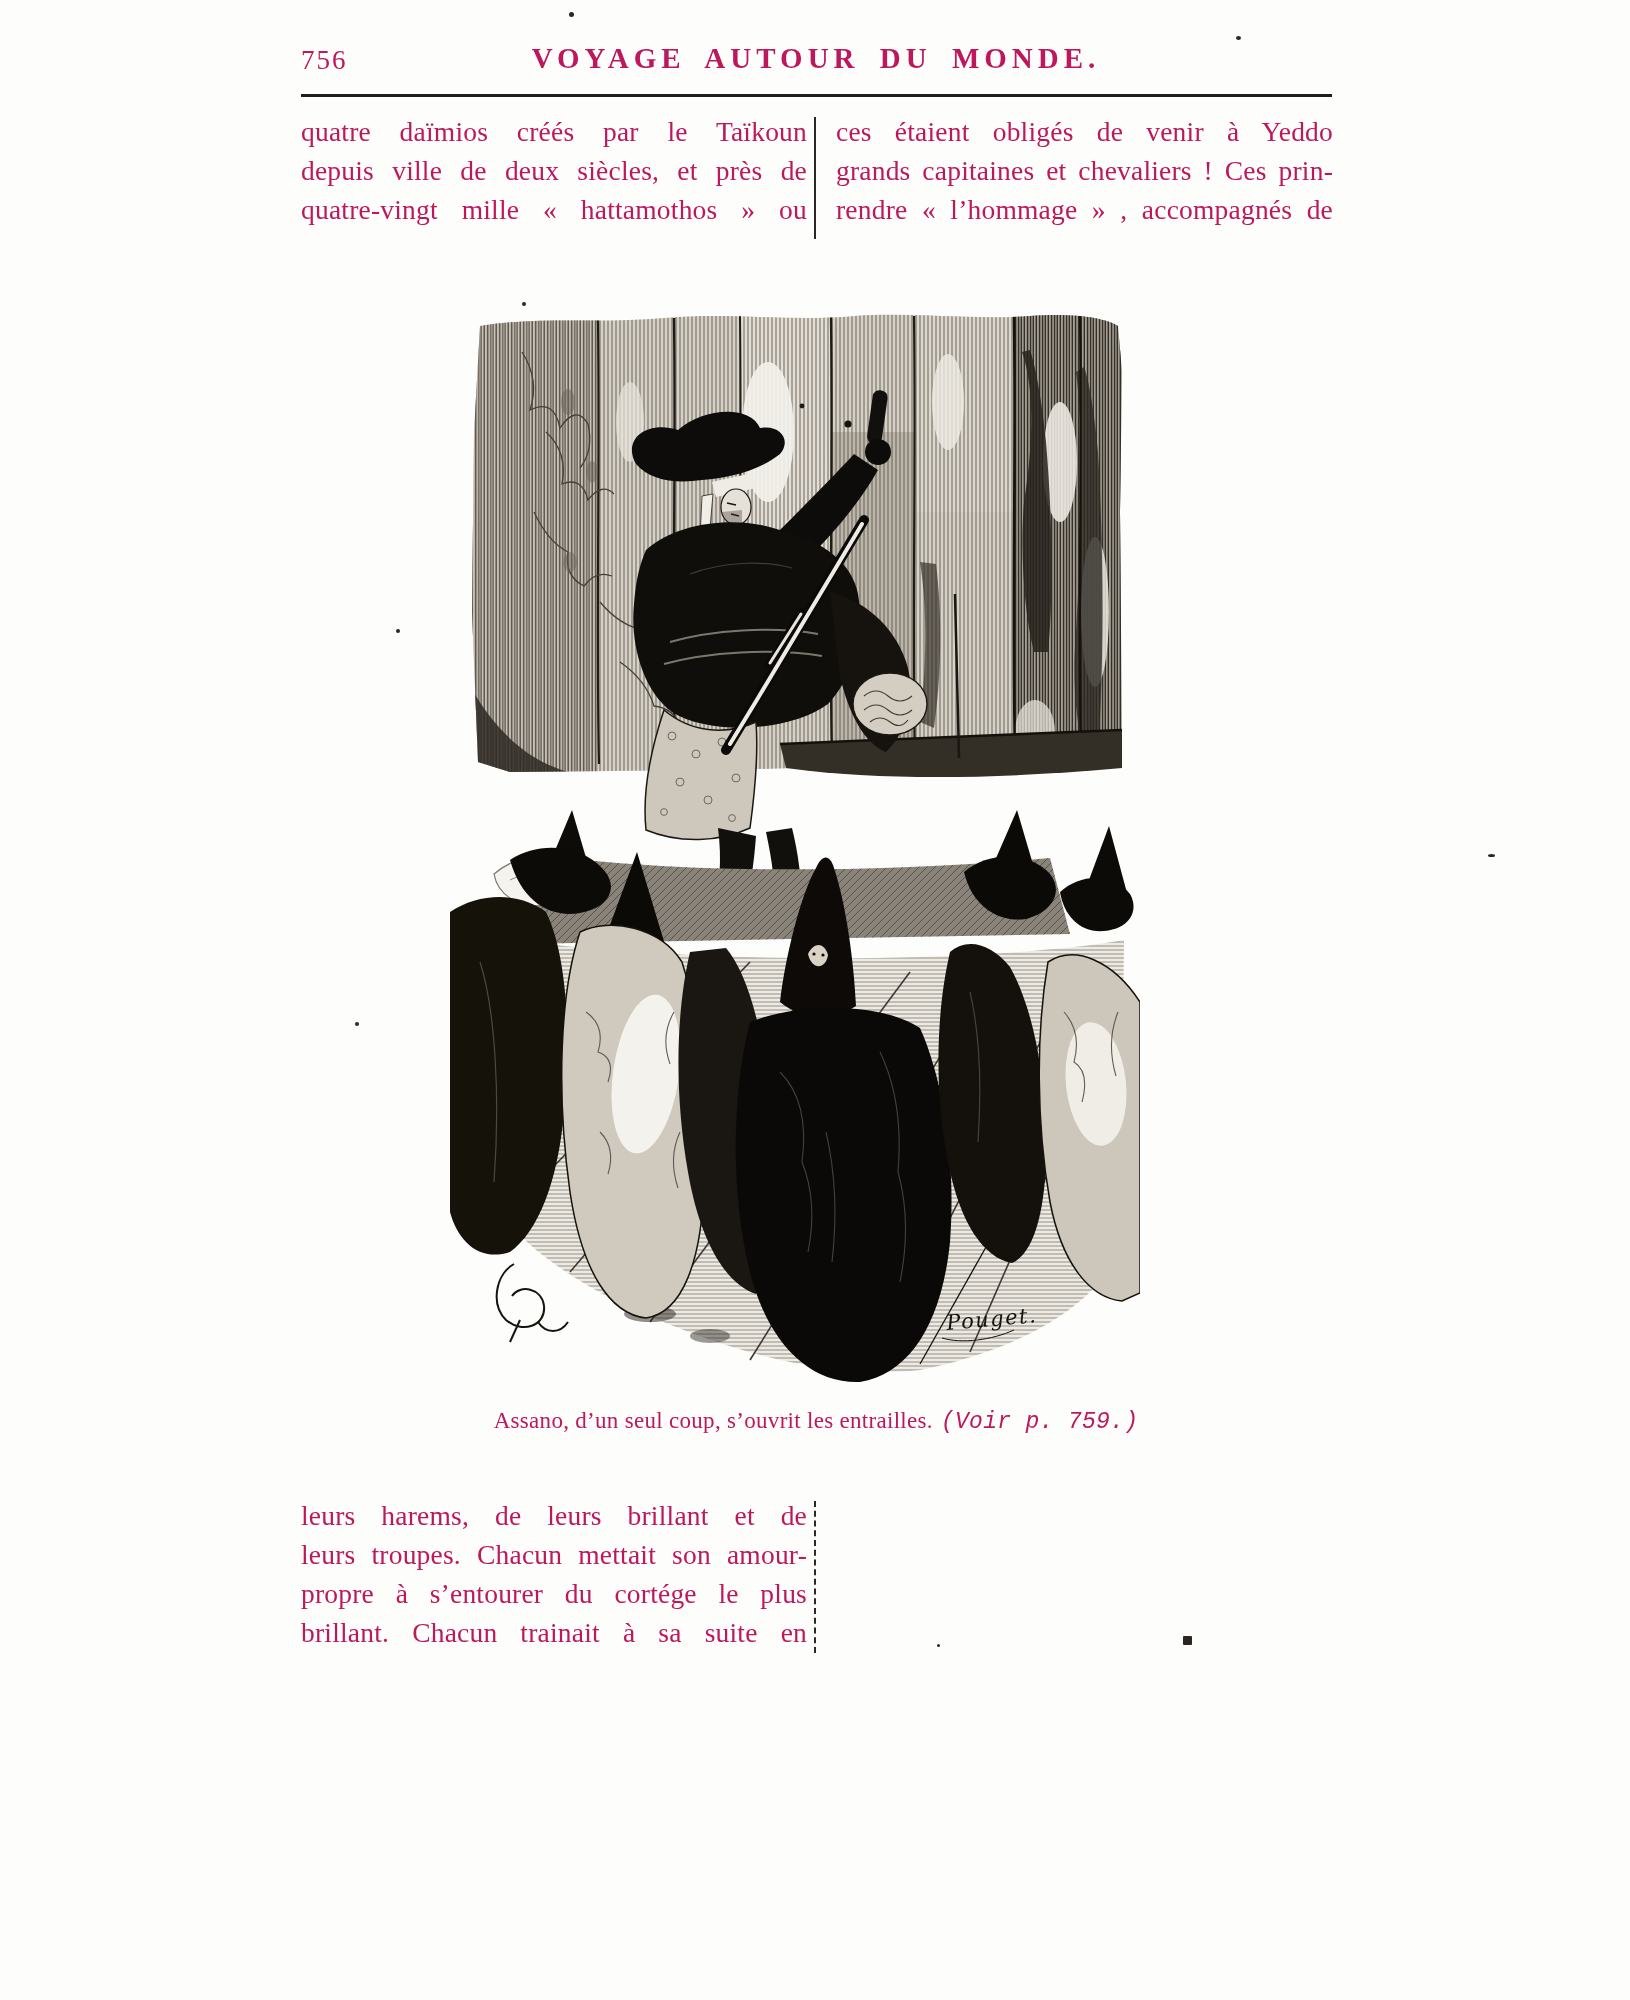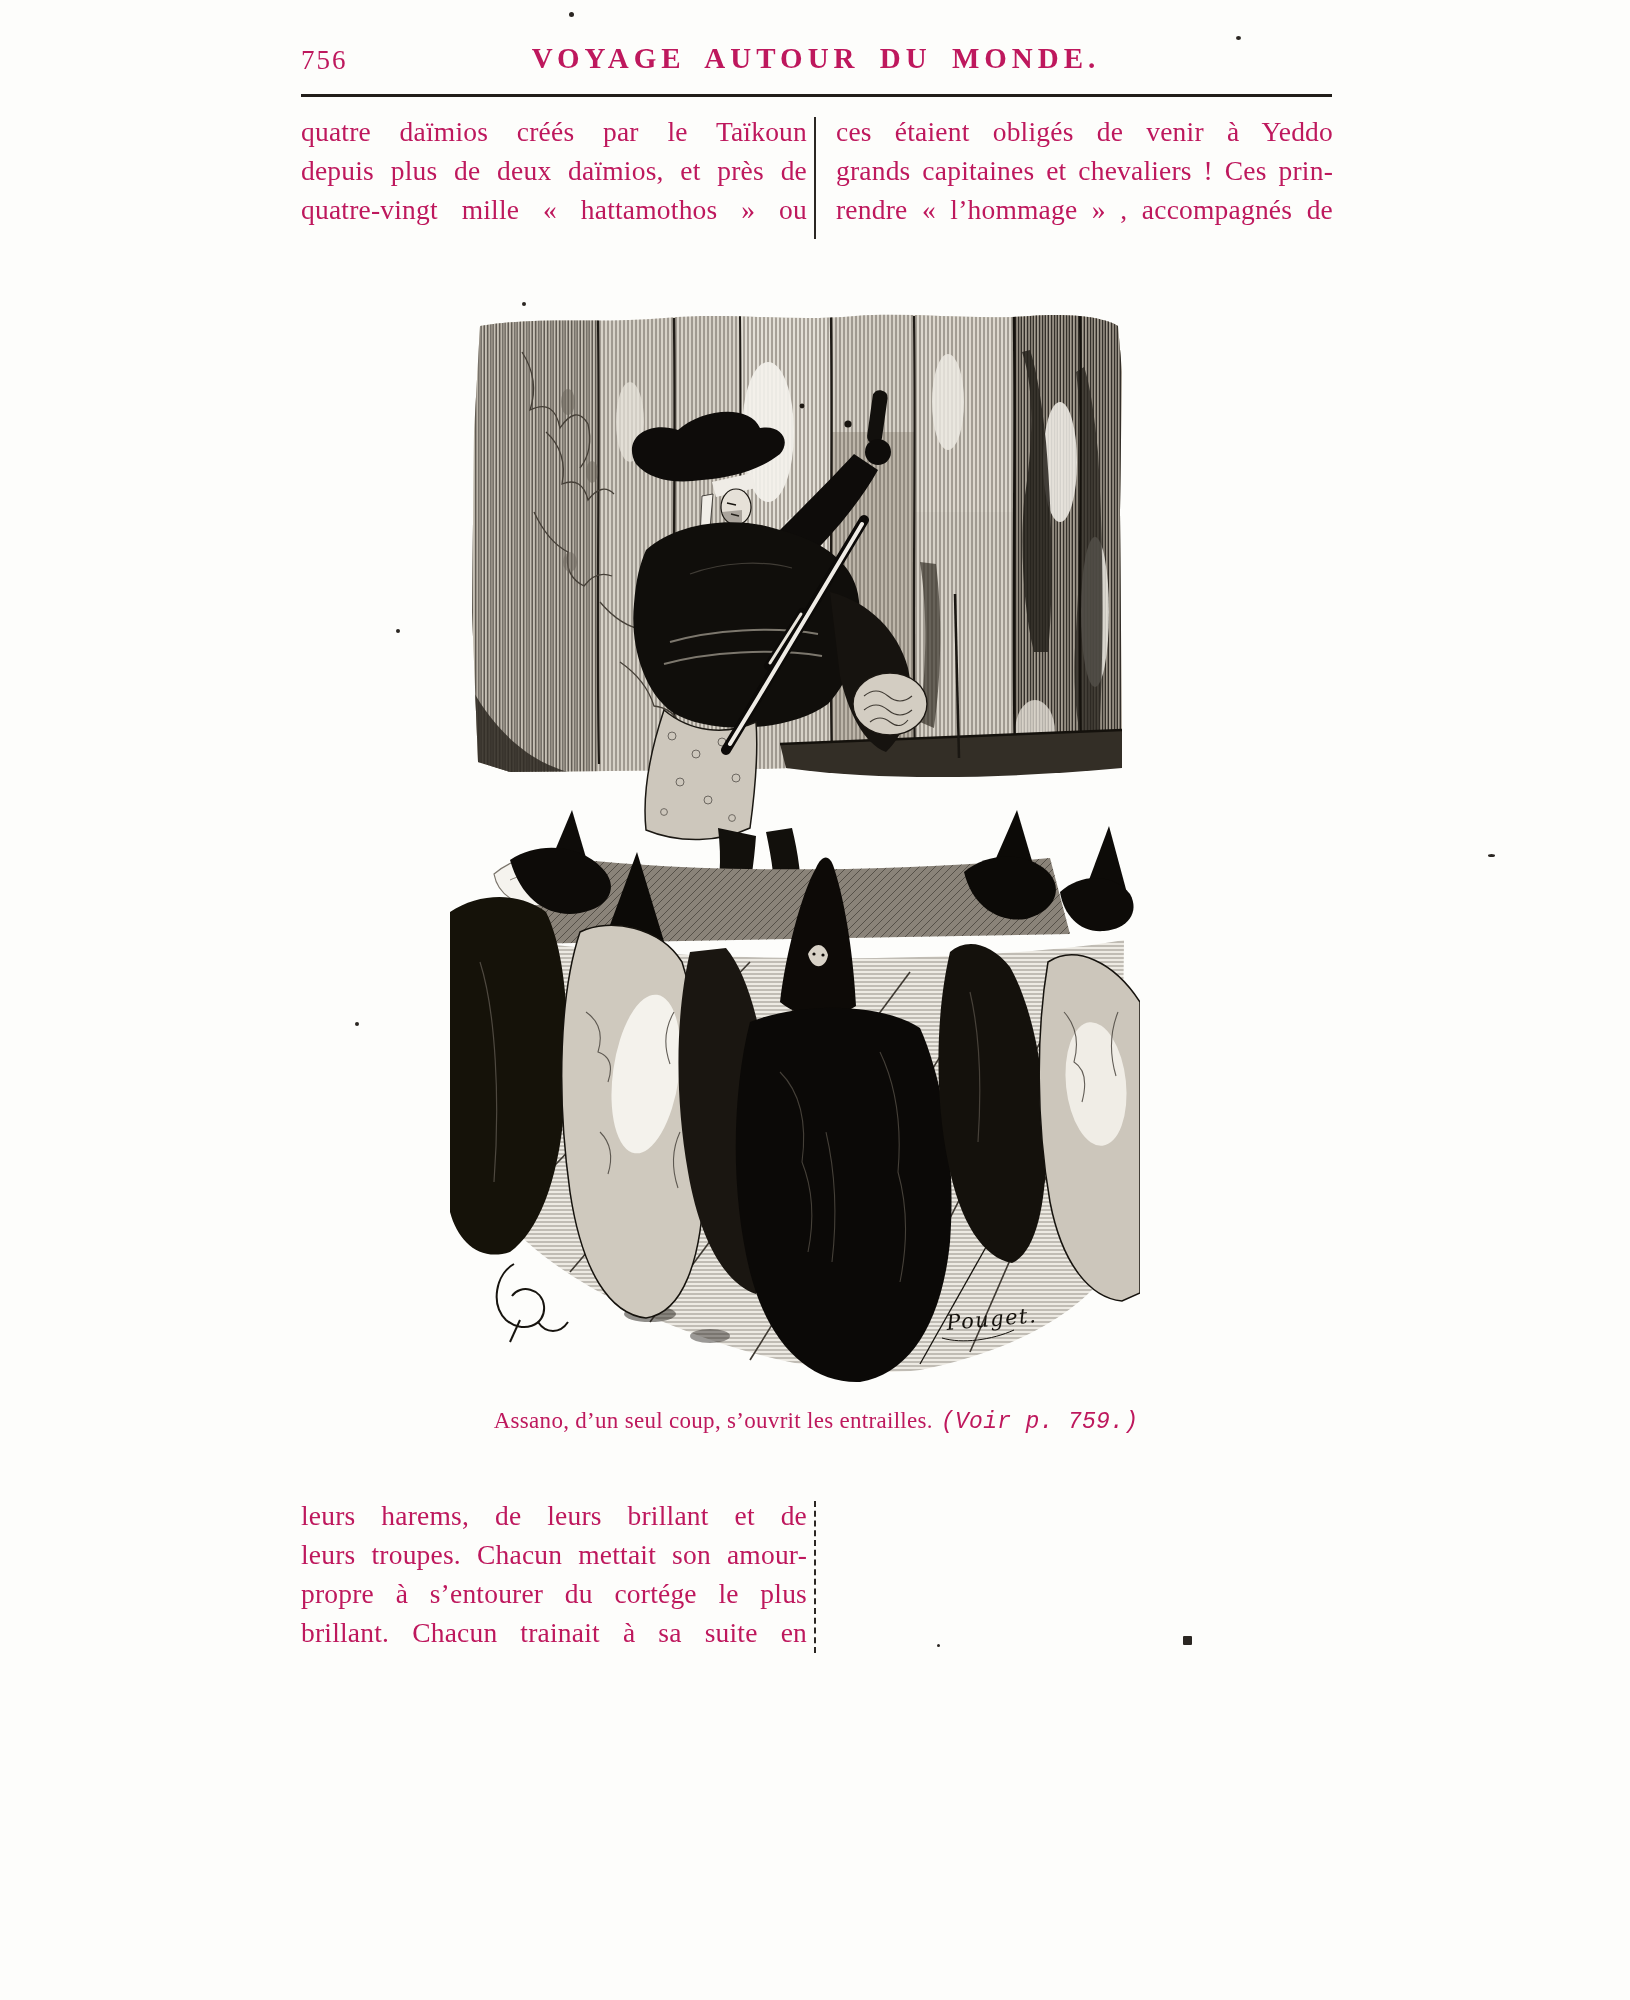--- a/index.html
+++ b/index.html
@@ -49,21 +49,21 @@
 <body>
 
 <div class="page">
 
   <div class="page-number">756</div>
   <div class="running-title">VOYAGE AUTOUR DU MONDE.</div>
   <div class="head-rule"></div>
 
   <div class="col tl">
     <div class="jline">quatre daïmios créés par le Taïkoun</div>
-    <div class="jline">depuis plus de deux daïmios, et près de</div>
+    <div class="jline">depuis ville de deux siècles, et près de</div>
     <div class="jline">quatre-vingt mille « hattamothos » ou</div>
   </div>
   <div class="divider-top"></div>
   <div class="col tr">
     <div class="jline">ces étaient obligés de venir à Yeddo</div>
     <div class="jline">grands capitaines et chevaliers ! Ces prin-</div>
     <div class="jline">rendre « l’hommage » , accompagnés de</div>
   </div>
 
   <div class="engraving">

